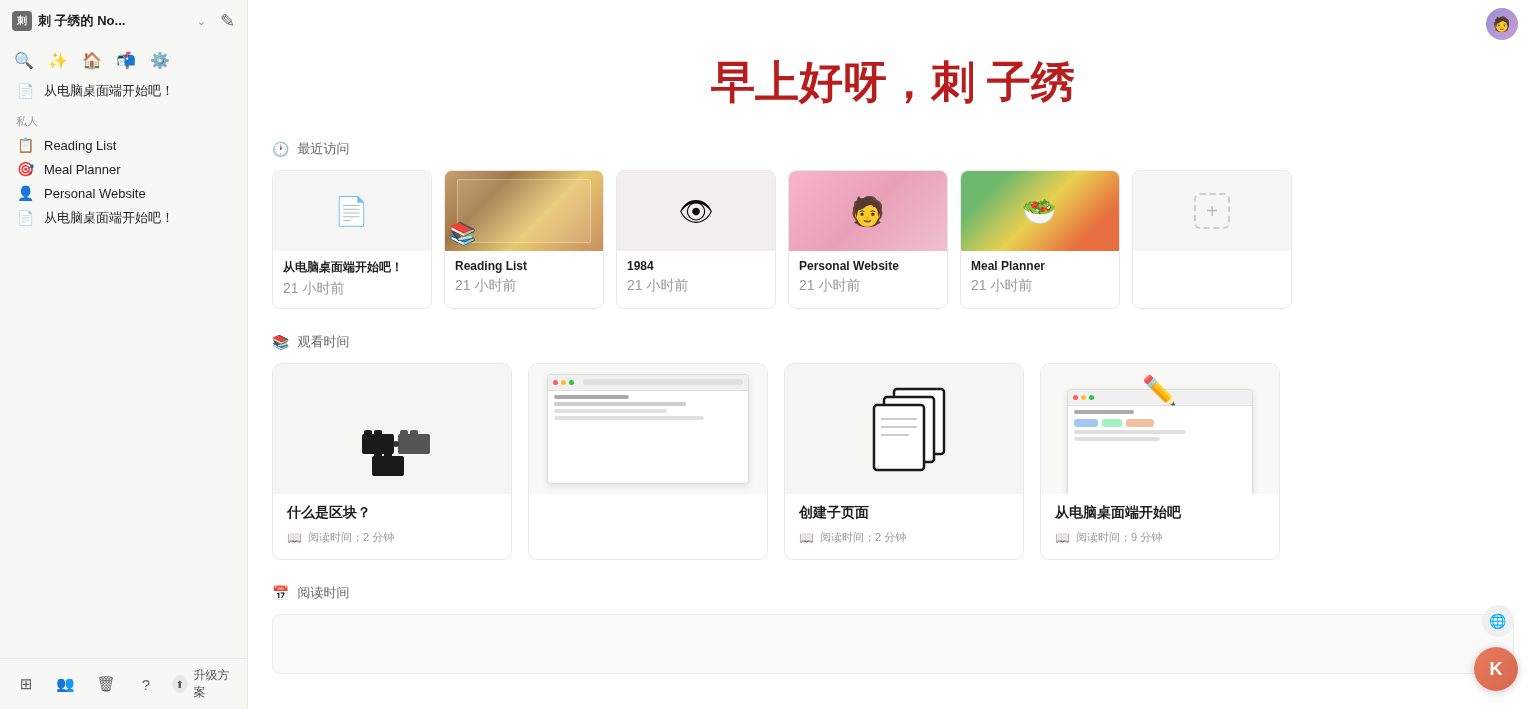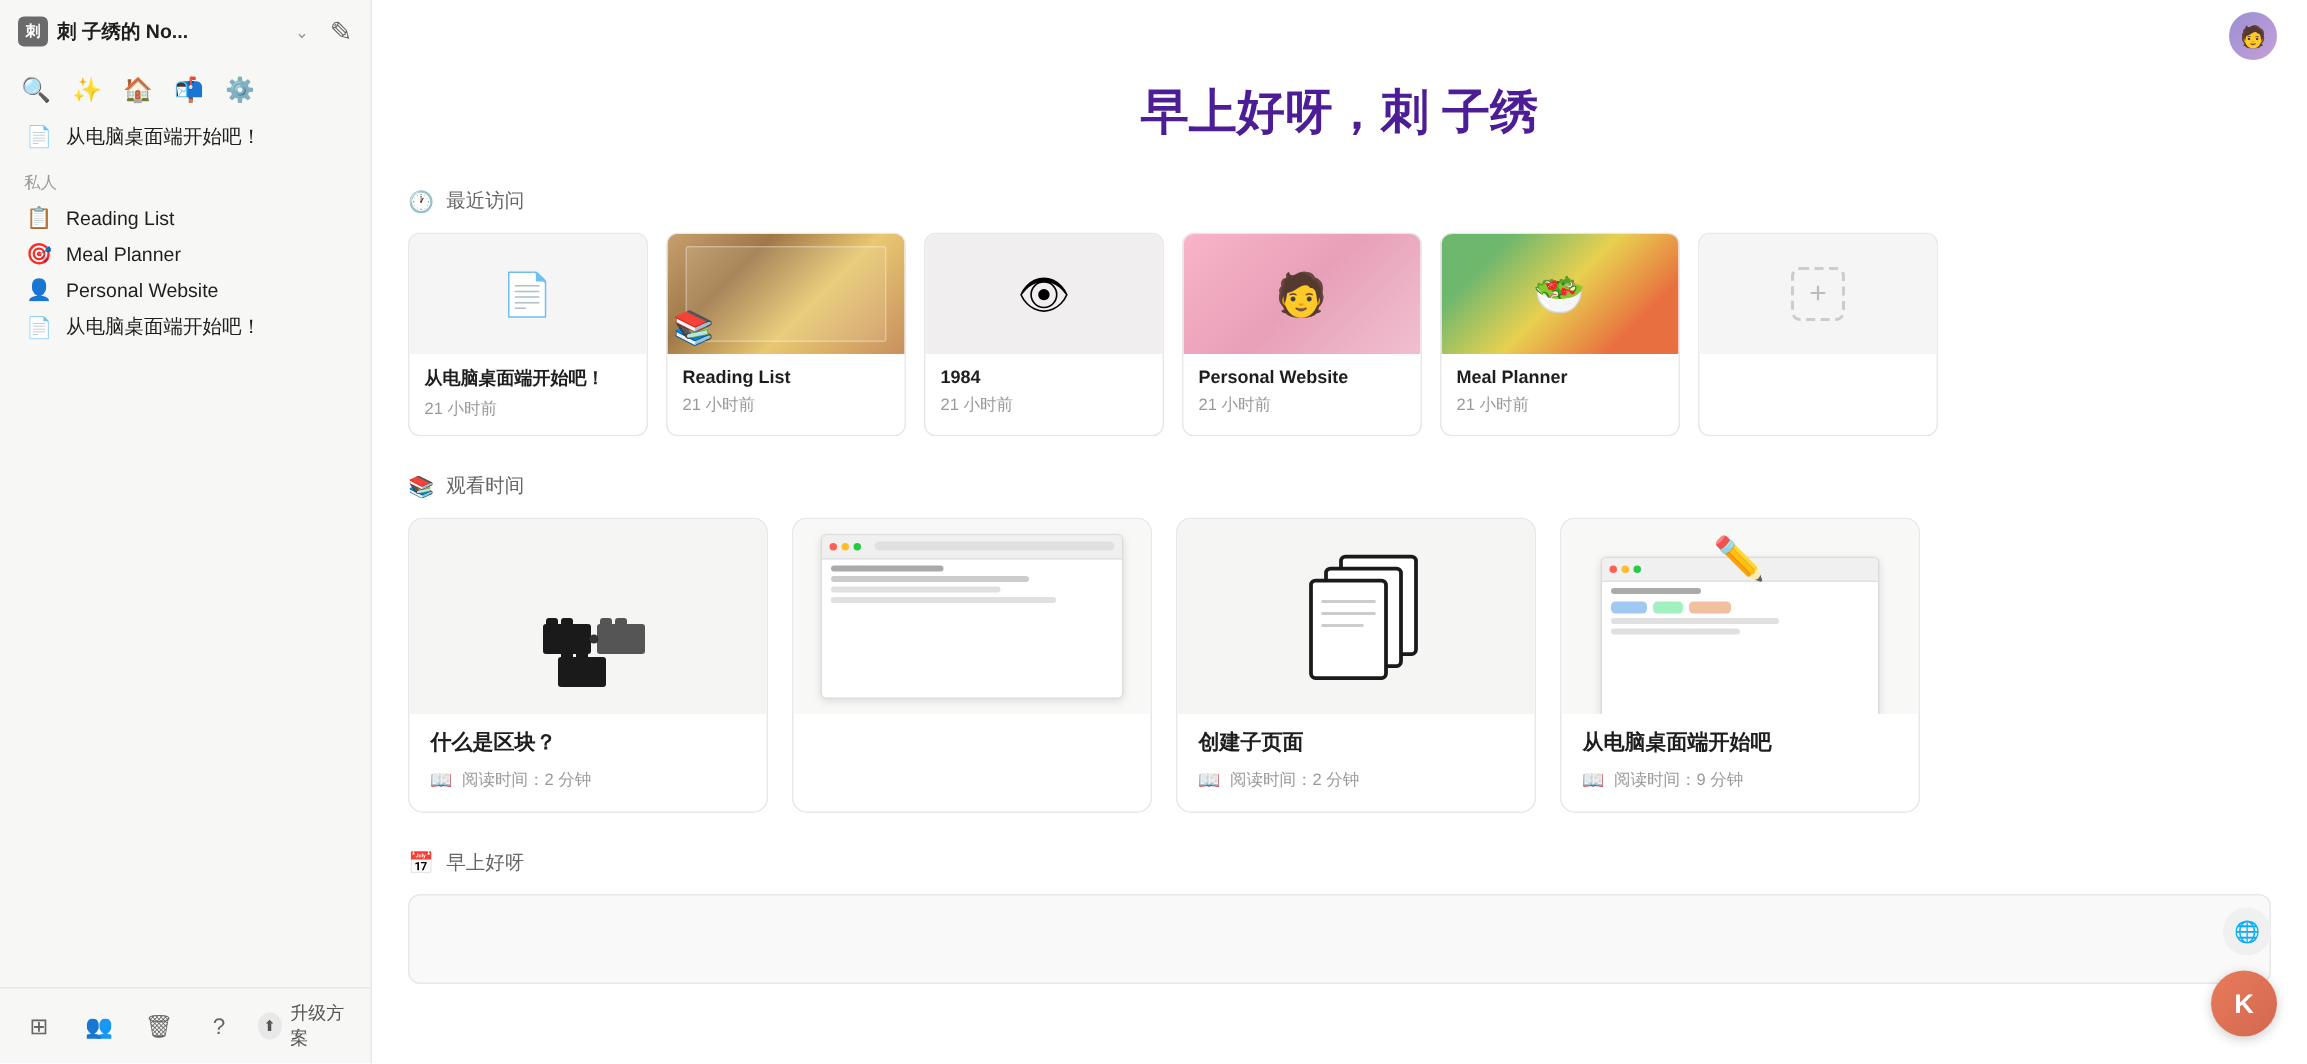--- a/index.html
+++ b/index.html
@@ -117,23 +117,23 @@
       display: flex;
       justify-content: space-between;
       align-items: center;
       padding: 12px 20px 0 20px;
     }
     .header-more { font-size: 18px; color: #666; cursor: pointer; }
 
     
     .greeting {
       text-align: center;
-      font-size: 32px;
+      font-size: 44px;
       font-weight: 700;
-      color: #4c1d95;
+      color: #b91c1c;
       padding: 20px 0 28px 0;
     }
 
     
     .section { padding: 0 24px 24px 24px; }
     .section-title {
       display: flex;
       align-items: center;
       gap: 8px;
       font-size: 13px;
@@ -187,21 +187,21 @@
     .card-body { padding: 8px 10px 10px 10px; }
     .card-title {
       font-size: 12px;
       font-weight: 600;
       color: #1e1e1e;
       margin-bottom: 4px;
       white-space: nowrap;
       overflow: hidden;
       text-overflow: ellipsis;
     }
-    .card-time { font-size: 11px; color: #999; }
+    .card-time { font-size: 14px; color: #999; }
 
     
     .learn-cards-row {
       display: flex;
       gap: 16px;
       overflow-x: auto;
     }
     .learn-cards-row::-webkit-scrollbar { display: none; }
 
     .learn-card {
@@ -565,21 +565,21 @@
           </div>
         </div>
       </div>
 
     </div>
   </div>
 
   <div class="activity-section">
     <div class="section-title">
       <span class="section-title-icon">📅</span>
-      <span>早上好呀</span>
+      <span>阅读时间</span>
     </div>
     <div style="height:60px; background:#f9f9f9; border-radius:8px; border:1px solid #e8e8e8;"></div>
   </div>
 
 </div>
 
 <div class="top-right-avatar">
   🧑
 </div>
 

